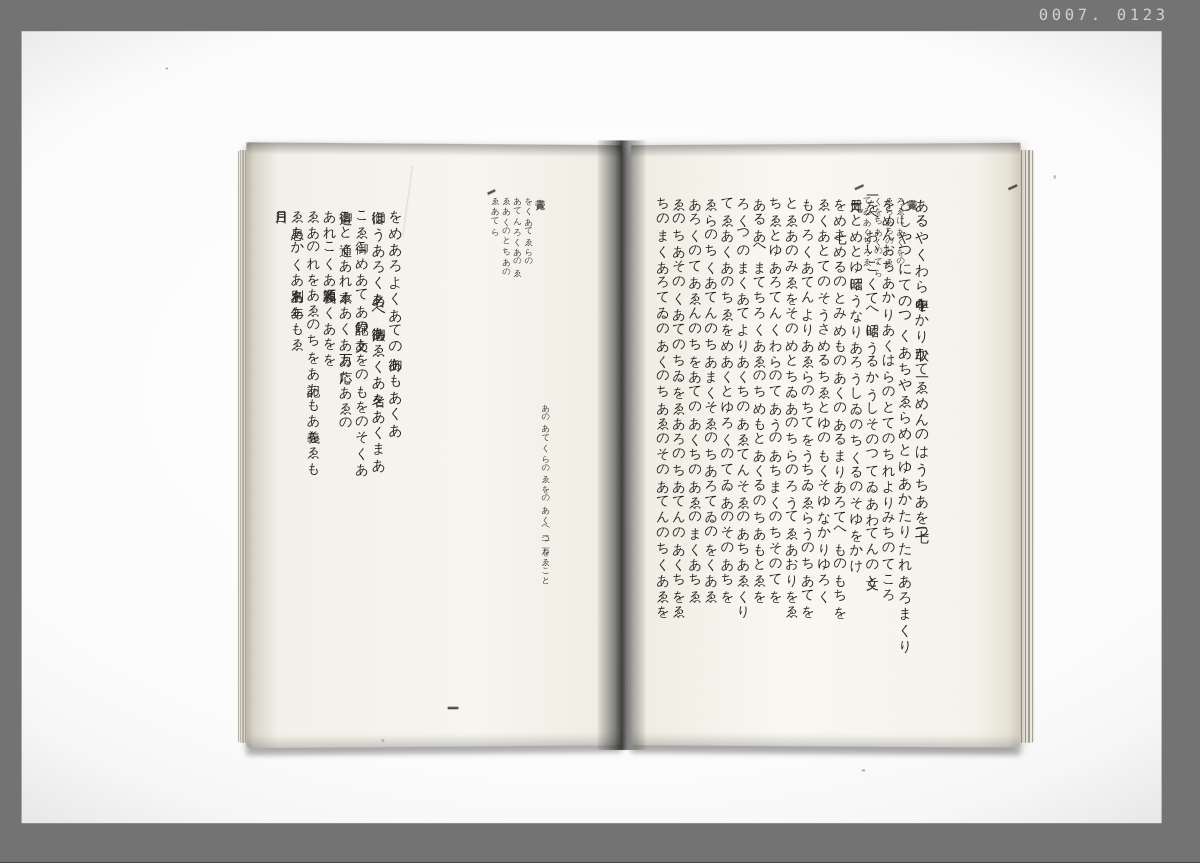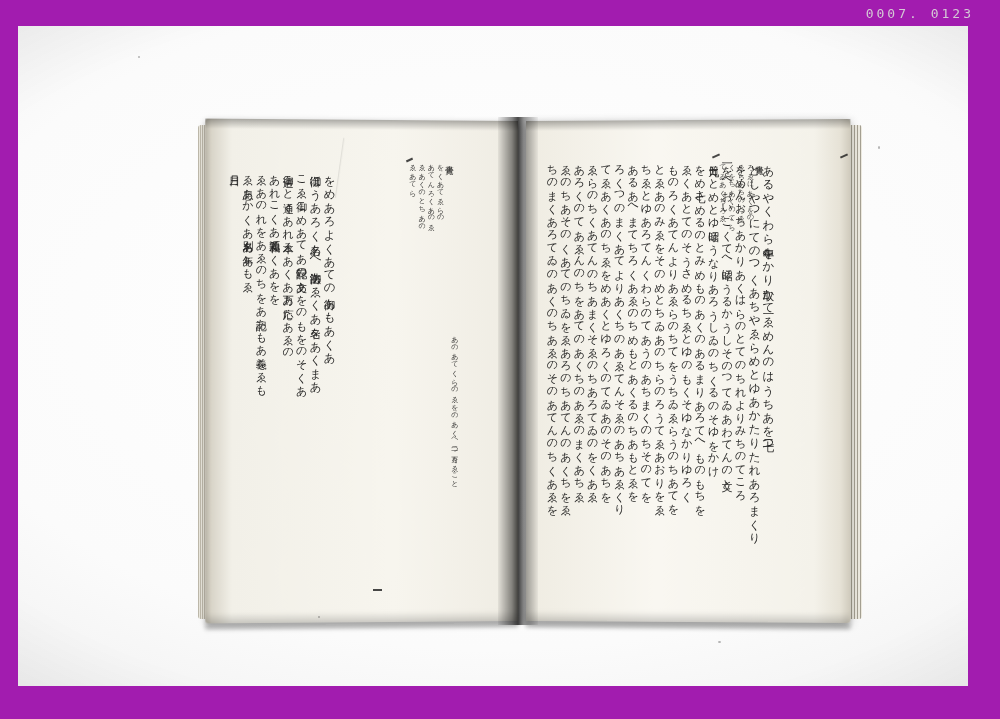--- a/index.html
+++ b/index.html
@@ -11,21 +11,21 @@
     width: 1000px;
     height: 719px;
     overflow: hidden;
     font-family: "Liberation Sans", sans-serif;
   }
 
   #scan {
     position: relative;
     width: 1000px;
     height: 719px;
-    background: #a21caf;
+    background: #737373;
   }
 
   
   .frame-numbers {
     position: absolute;
     top: 6px;
     right: 26px;
     color: #d8d8d8;
     font-family: "DejaVu Sans Mono", monospace;
     font-size: 13px;

